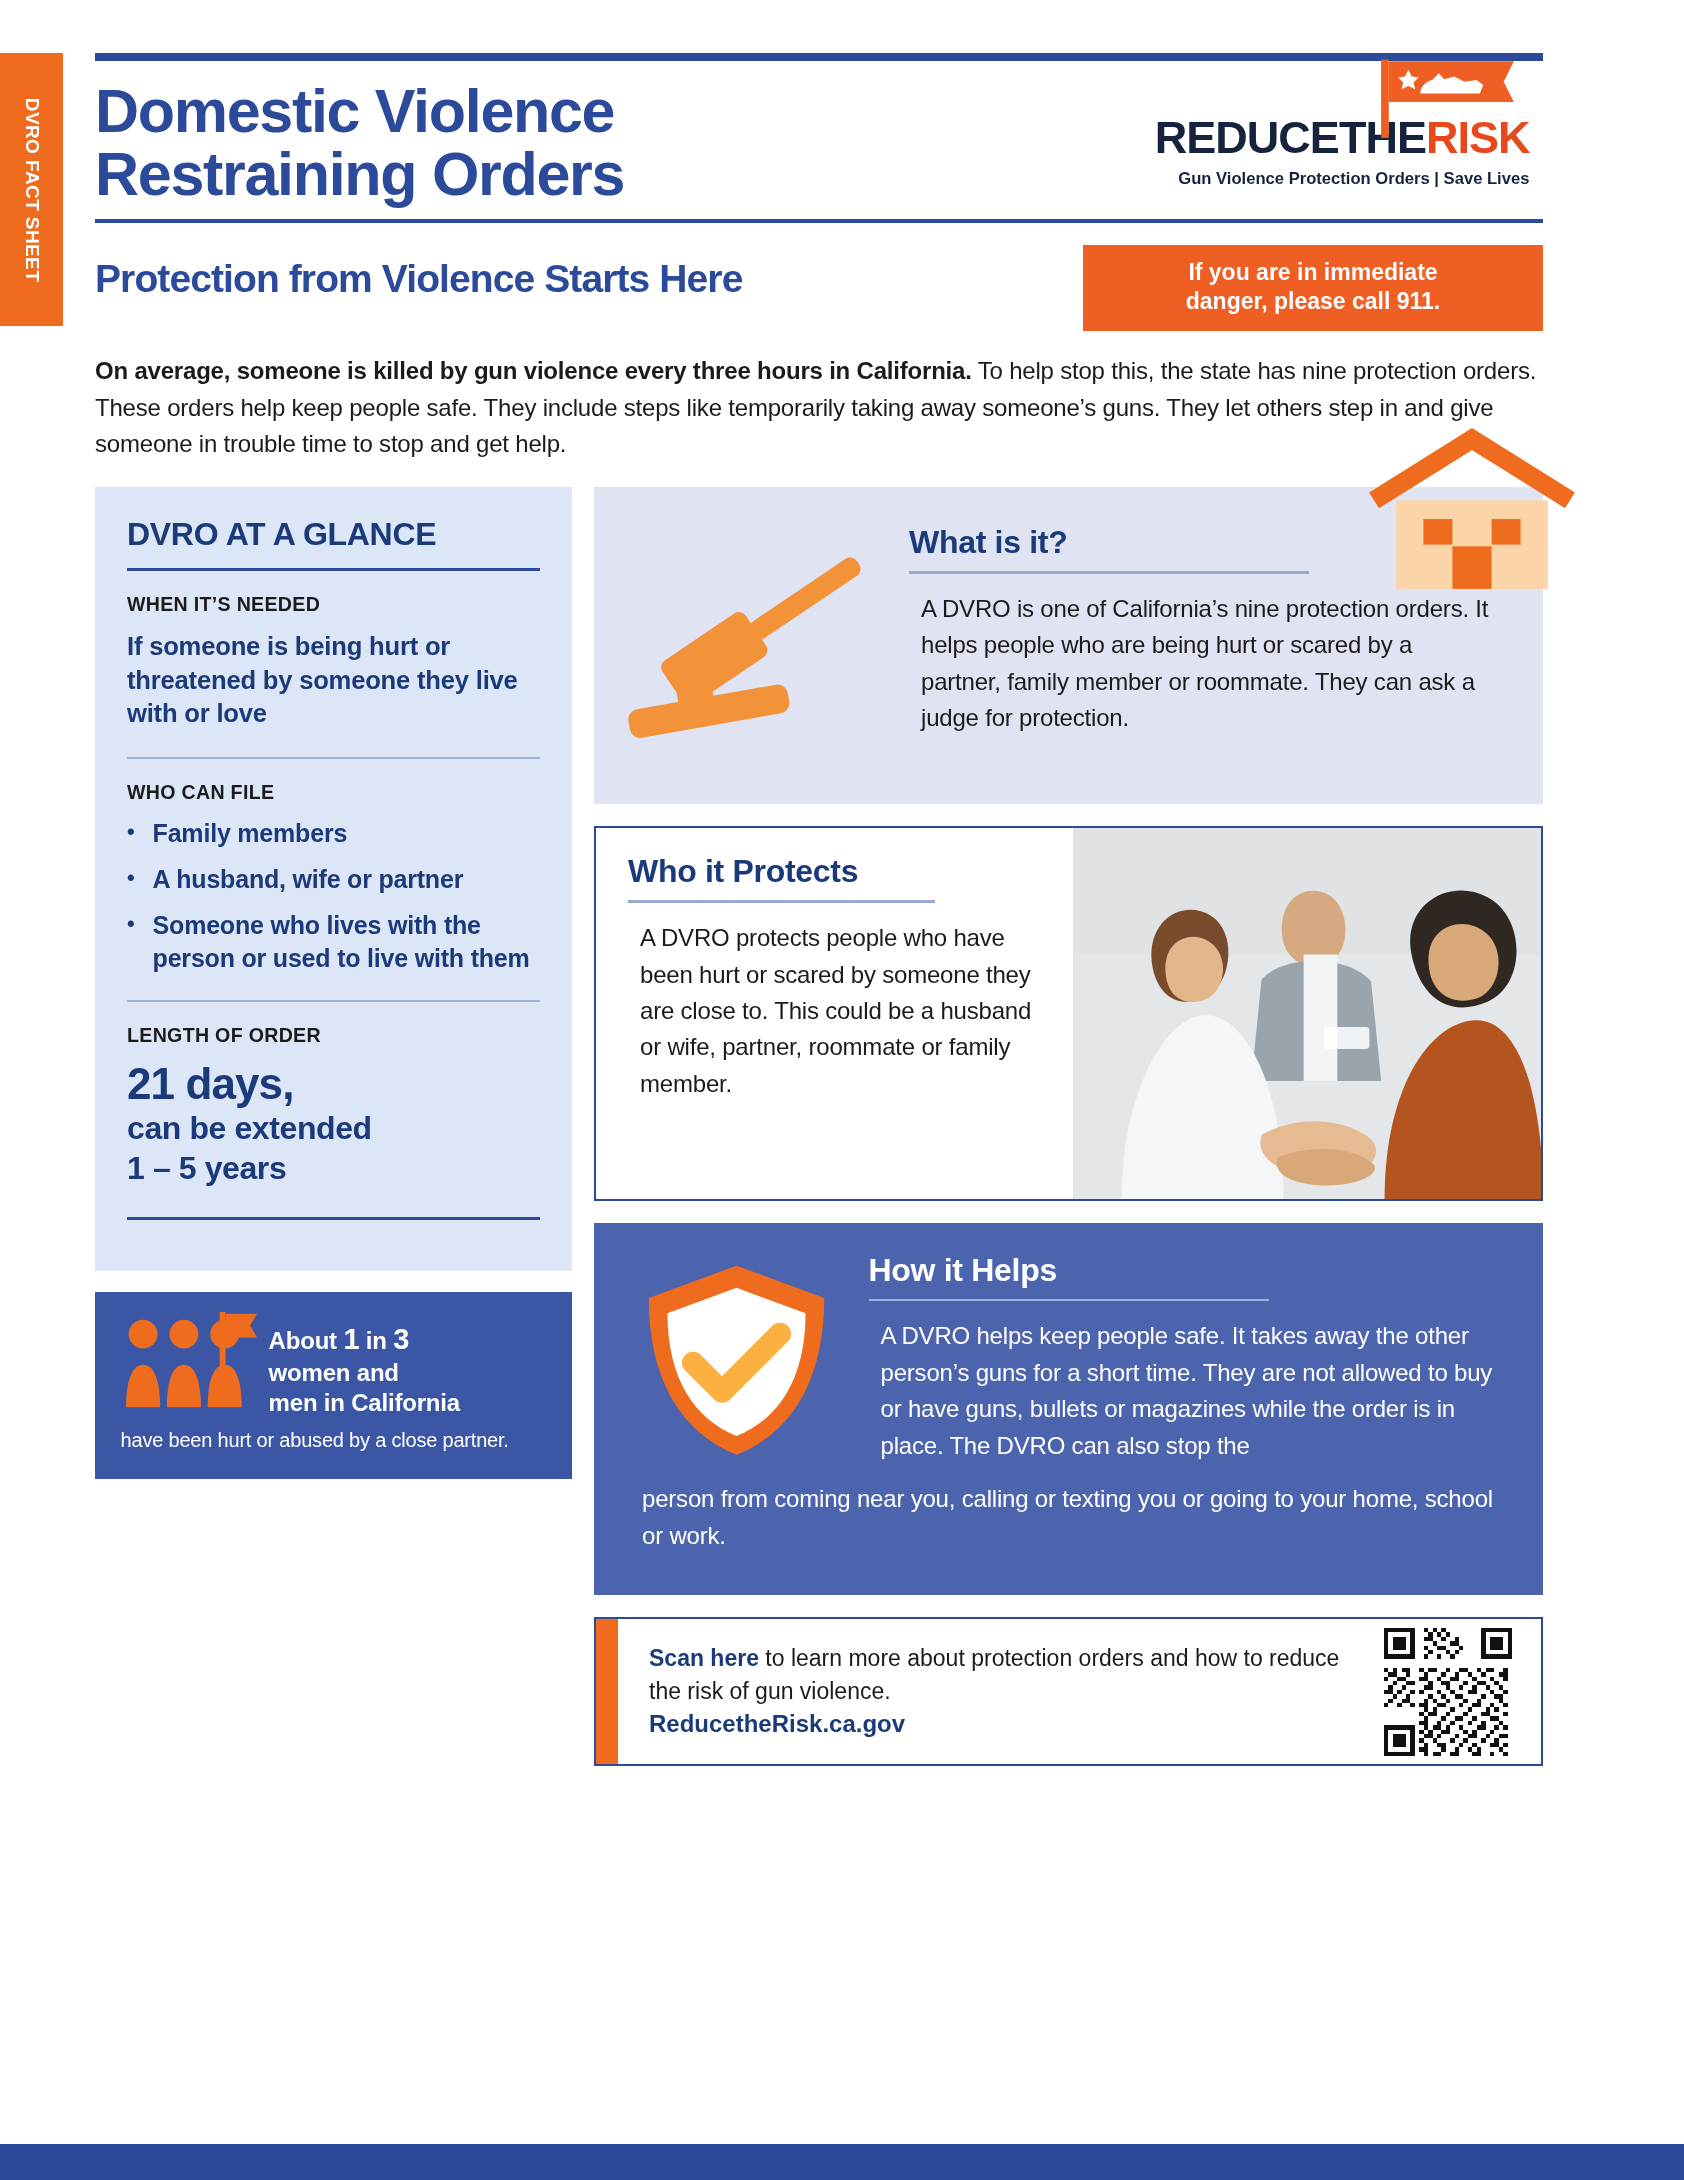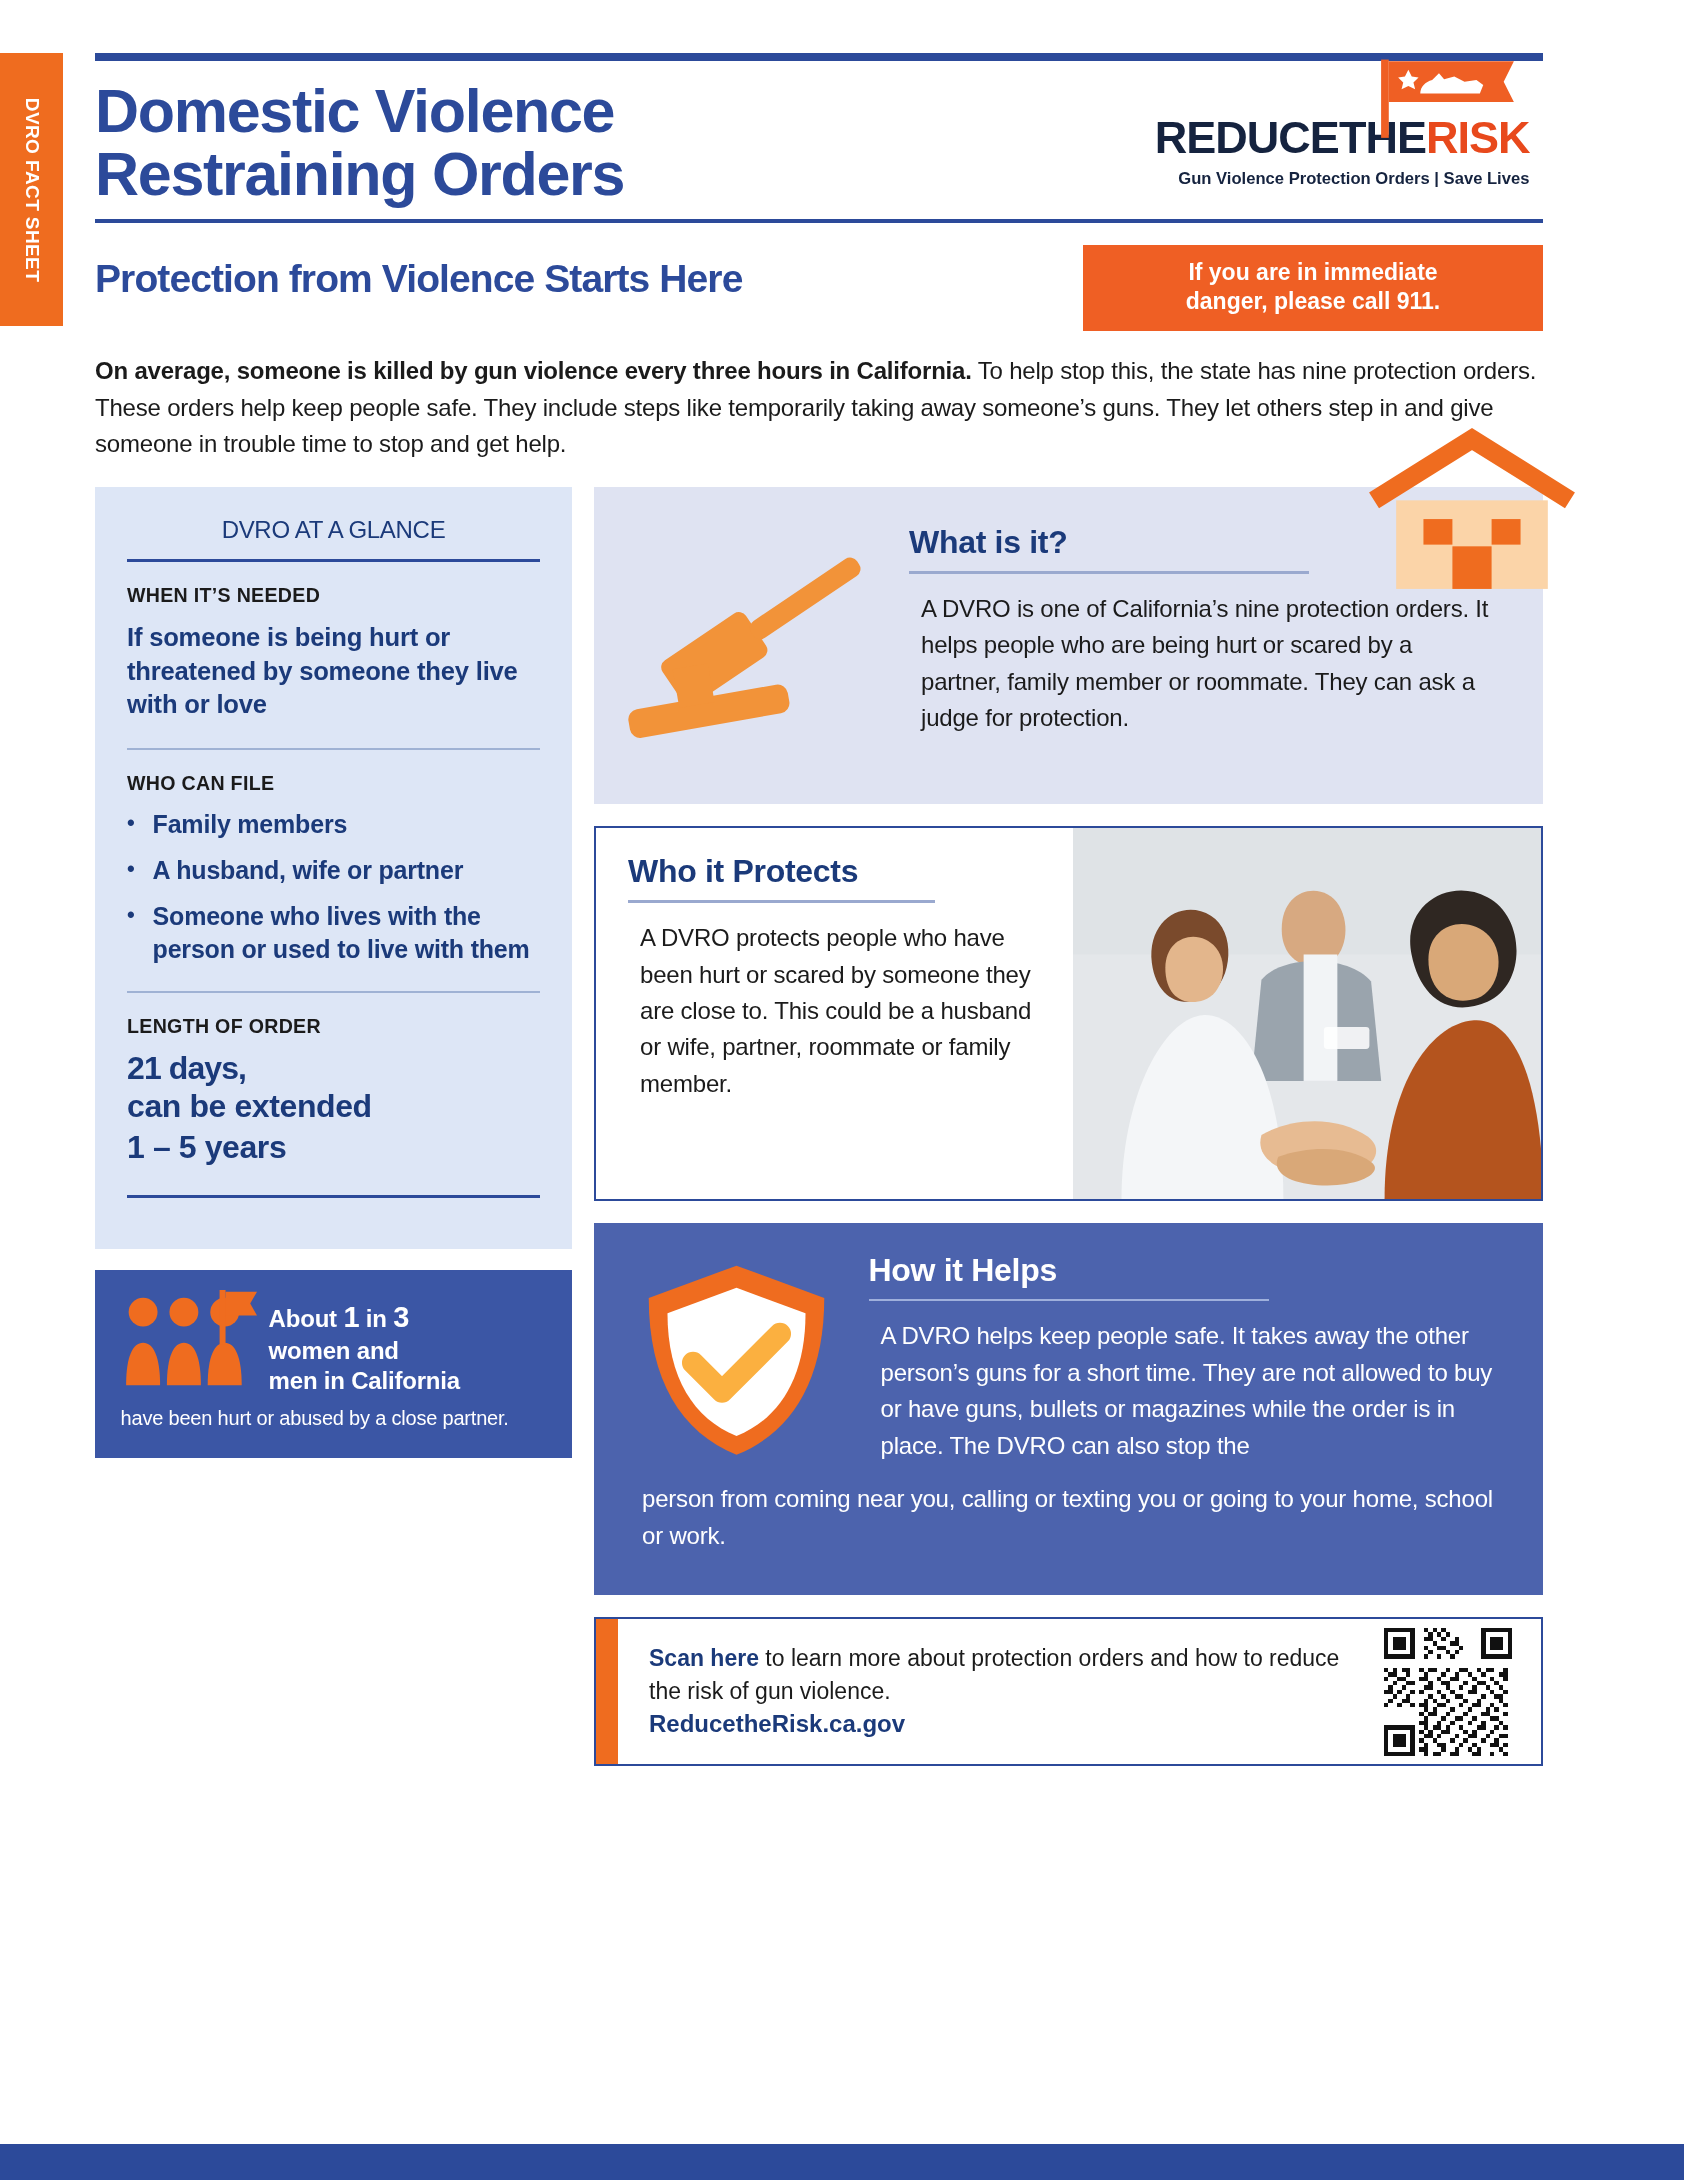--- a/index.html
+++ b/index.html
@@ -158,25 +158,24 @@
   .col-right { flex: 1; position: relative; }
 
   
   .glance {
     background: #dde6f6;
     padding: 25.6px 32px 29px 32px;
     box-sizing: border-box;
   }
   .glance h2 {
     color: #1b3a7a;
-    font-size: 24px;
-    font-weight: normal;
+    font-size: 32px;
+    font-weight: bold;
     margin: 3.4px 0 15.3px 0;
     letter-spacing: -0.3px;
-    text-align: center;
   }
   .glance .divider {
     height: 3.4px;
     background: #2c4a9a;
     margin-bottom: 22px;
   }
   .glance .divider.thin {
     height: 1.7px;
     background: #9fb2d4;
     margin: 25.6px 0 22px 0;
@@ -211,21 +210,21 @@
   }
   .glance li .dot {
     width: 25.6px;
     flex: none;
     color: #1b3a7a;
     font-size: 22px;
     line-height: 1.35;
   }
   .big-num {
     color: #1b3a7a;
-    font-size: 32px;
+    font-size: 44px;
     font-weight: bold;
     letter-spacing: -0.9px;
     line-height: 1.08;
     margin-top: 5.1px;
   }
   .big-sub {
     color: #1b3a7a;
     font-size: 32px;
     font-weight: bold;
     letter-spacing: -0.4px;

